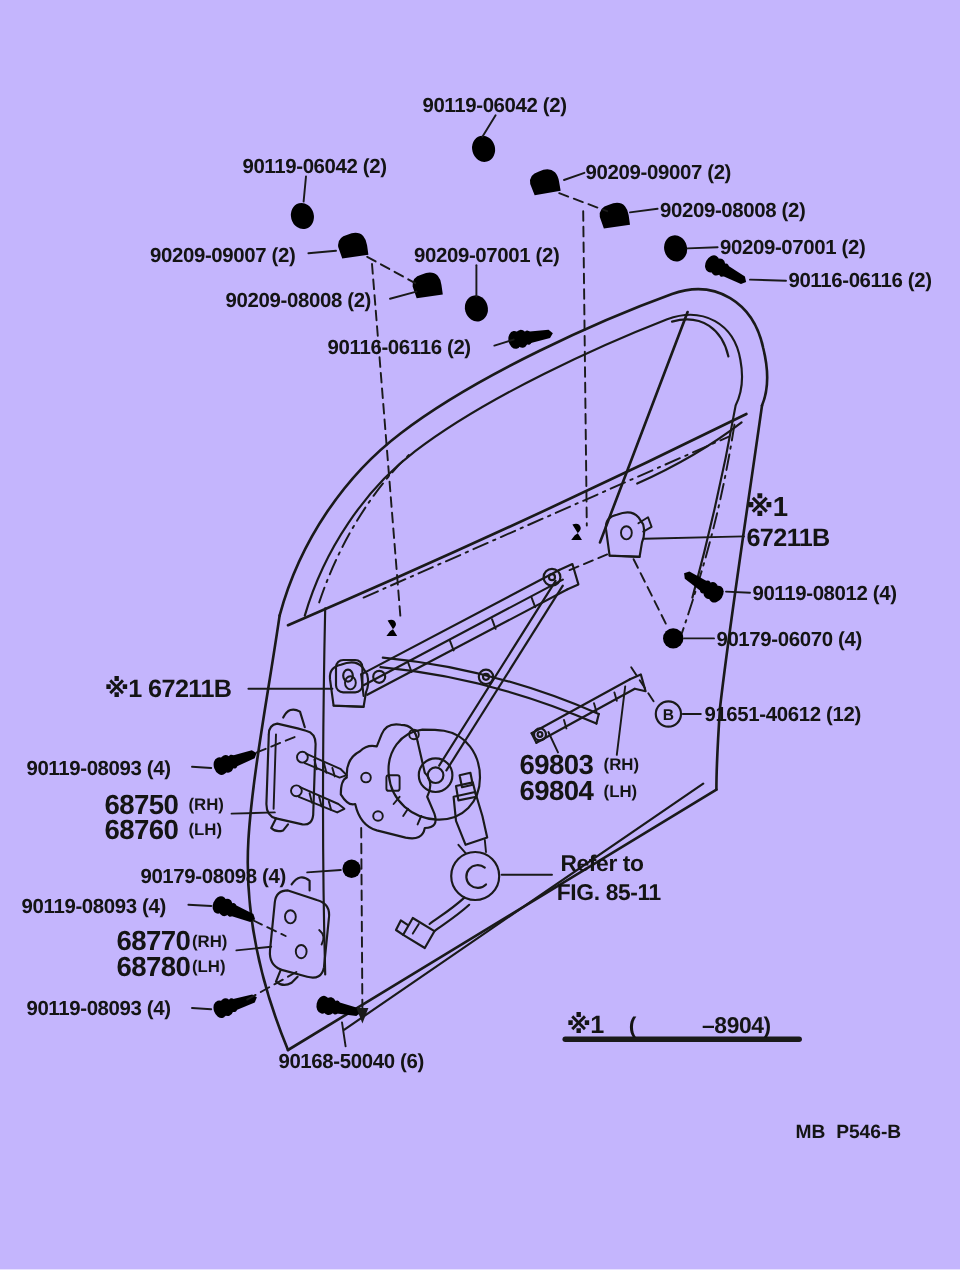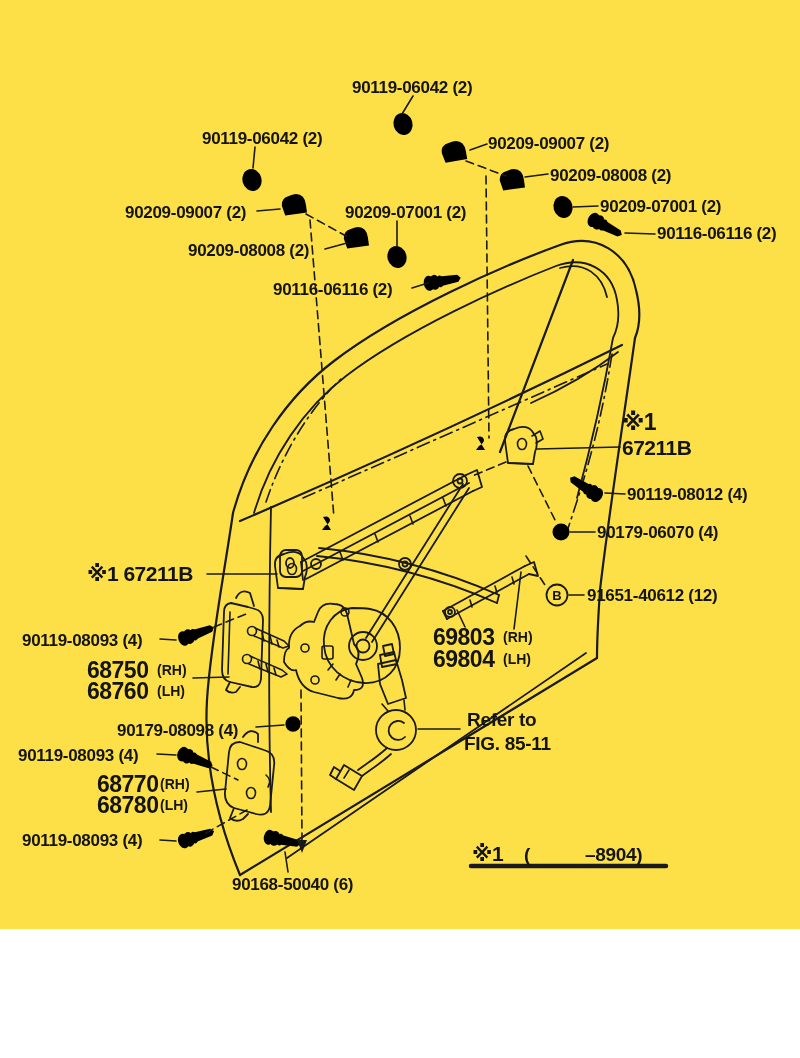--- a/index.html
+++ b/index.html
@@ -1,16 +1,16 @@
 <!DOCTYPE html>
 <html><head>
 <meta charset="utf-8">
 <style>
   html,body{margin:0;padding:0;background:#ffffff;}
-  .stage{position:relative;width:800px;height:929px;background:#fde047;overflow:hidden;}
+  .stage{position:relative;width:800px;height:1058px;background:#c4b5fd;overflow:hidden;}
   svg{position:absolute;left:0;top:0;}
   .art path,.art line,.art circle,.art ellipse,.art polyline{fill:none;stroke:#1a1a1a;stroke-linecap:round;stroke-linejoin:round;}
   .w22{stroke-width:2.2px;}
   .w18{stroke-width:1.8px;}
   .w16{stroke-width:1.6px;}
   .dash{stroke-dasharray:8 5;}
   .dashdot{stroke-dasharray:13 5 2 5;}
   text{font-family:"Liberation Sans","DejaVu Sans",sans-serif;font-weight:bold;fill:#141414;}
   .t17{font-size:17px;letter-spacing:-0.3px;}
   .t23{font-size:23px;letter-spacing:-0.5px;}

